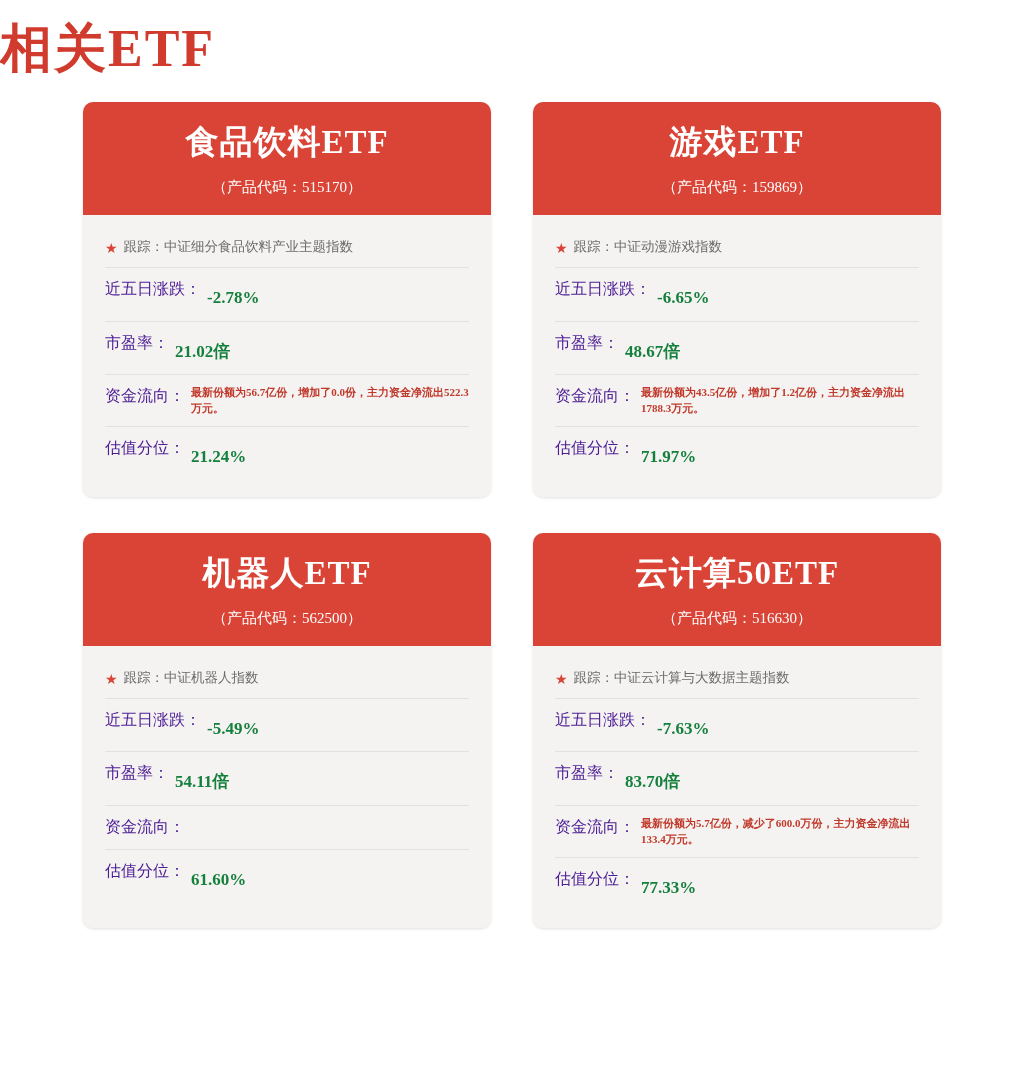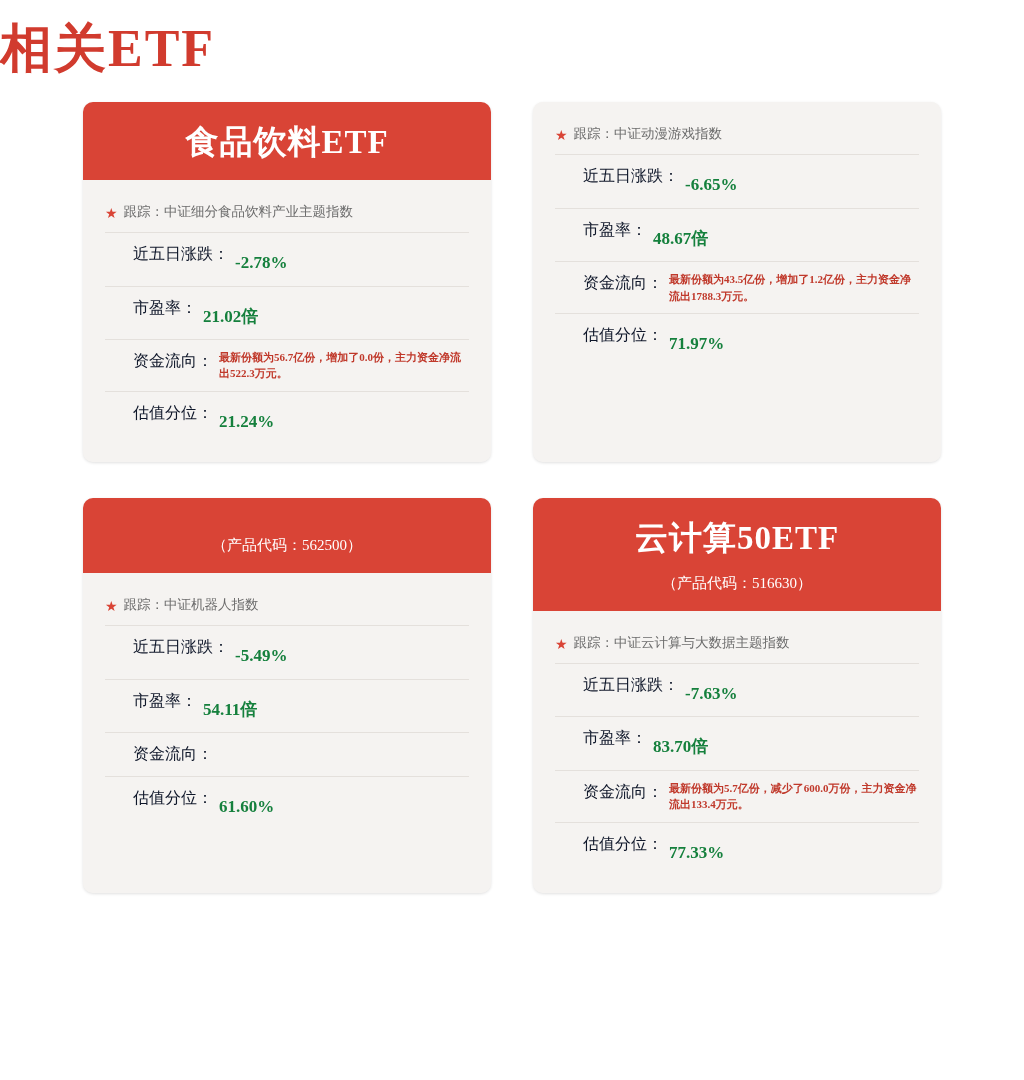--- a/index.html
+++ b/index.html
@@ -83,24 +83,23 @@
     align-items: center;
     padding: 6px 0 9px 0;
   }
   .star-icon {
     color: #d94436;
     font-size: 14px;
     margin-right: 6px;
     line-height: 1;
   }
   .label {
-    color: #0f172a;
+    color: #4c1d95;
     white-space: nowrap;
     flex-shrink: 0;
-    margin-left: 28px;
   }
   .value {
     color: #15803d;
     font-weight: bold;
     margin-left: 6px;
     font-family: "Liberation Serif", serif;
     font-size: 17px;
     margin-top: 8px;
   }
   .value-flow {
@@ -118,20 +117,21 @@
 </head>
 <body>
 
 <div class="page-title">相关ETF</div>
 
 <div class="grid">
 
   <div class="card">
     <div class="card-head">
       <div class="card-title">食品饮料ETF</div>
+      <div class="card-code">（产品代码：515170）</div>
     </div>
     <div class="card-body">
       <div class="row row-track">
         <span class="star-icon">★</span>
         <span class="track-text">跟踪：</span>
         <span class="track-text">中证细分食品饮料产业主题指数</span>
       </div>
       <div class="row">
         <span class="label">近五日涨跌：</span>
         <span class="value">-2.78%</span>
@@ -145,20 +145,24 @@
         <span class="value-flow">最新份额为56.7亿份，增加了0.0份，主力资金净流出522.3万元。</span>
       </div>
       <div class="row">
         <span class="label">估值分位：</span>
         <span class="value">21.24%</span>
       </div>
     </div>
   </div>
 
   <div class="card">
+    <div class="card-head">
+      <div class="card-title">游戏ETF</div>
+      <div class="card-code">（产品代码：159869）</div>
+    </div>
     <div class="card-body">
       <div class="row row-track">
         <span class="star-icon">★</span>
         <span class="track-text">跟踪：</span>
         <span class="track-text">中证动漫游戏指数</span>
       </div>
       <div class="row">
         <span class="label">近五日涨跌：</span>
         <span class="value">-6.65%</span>
       </div>
@@ -172,20 +176,21 @@
       </div>
       <div class="row">
         <span class="label">估值分位：</span>
         <span class="value">71.97%</span>
       </div>
     </div>
   </div>
 
   <div class="card">
     <div class="card-head">
+      <div class="card-title">机器人ETF</div>
       <div class="card-code">（产品代码：562500）</div>
     </div>
     <div class="card-body">
       <div class="row row-track">
         <span class="star-icon">★</span>
         <span class="track-text">跟踪：</span>
         <span class="track-text">中证机器人指数</span>
       </div>
       <div class="row">
         <span class="label">近五日涨跌：</span>

